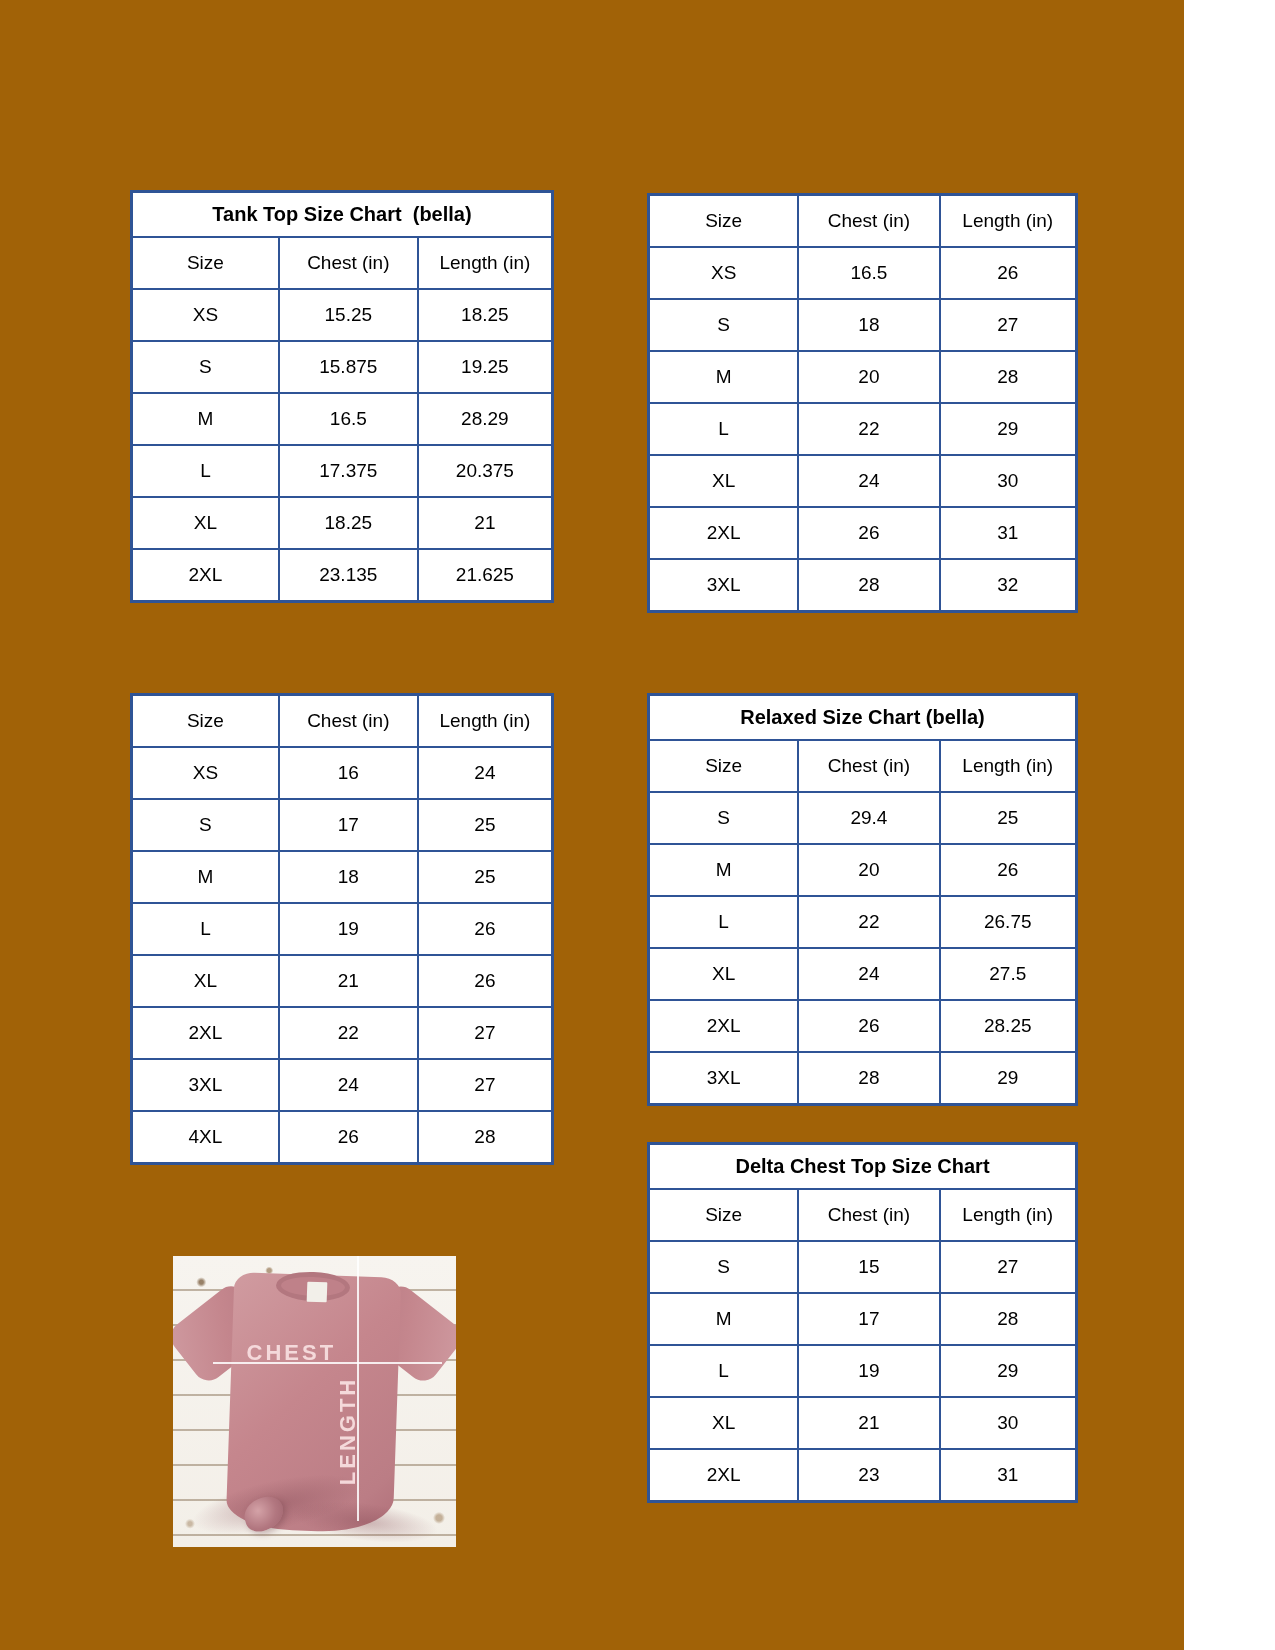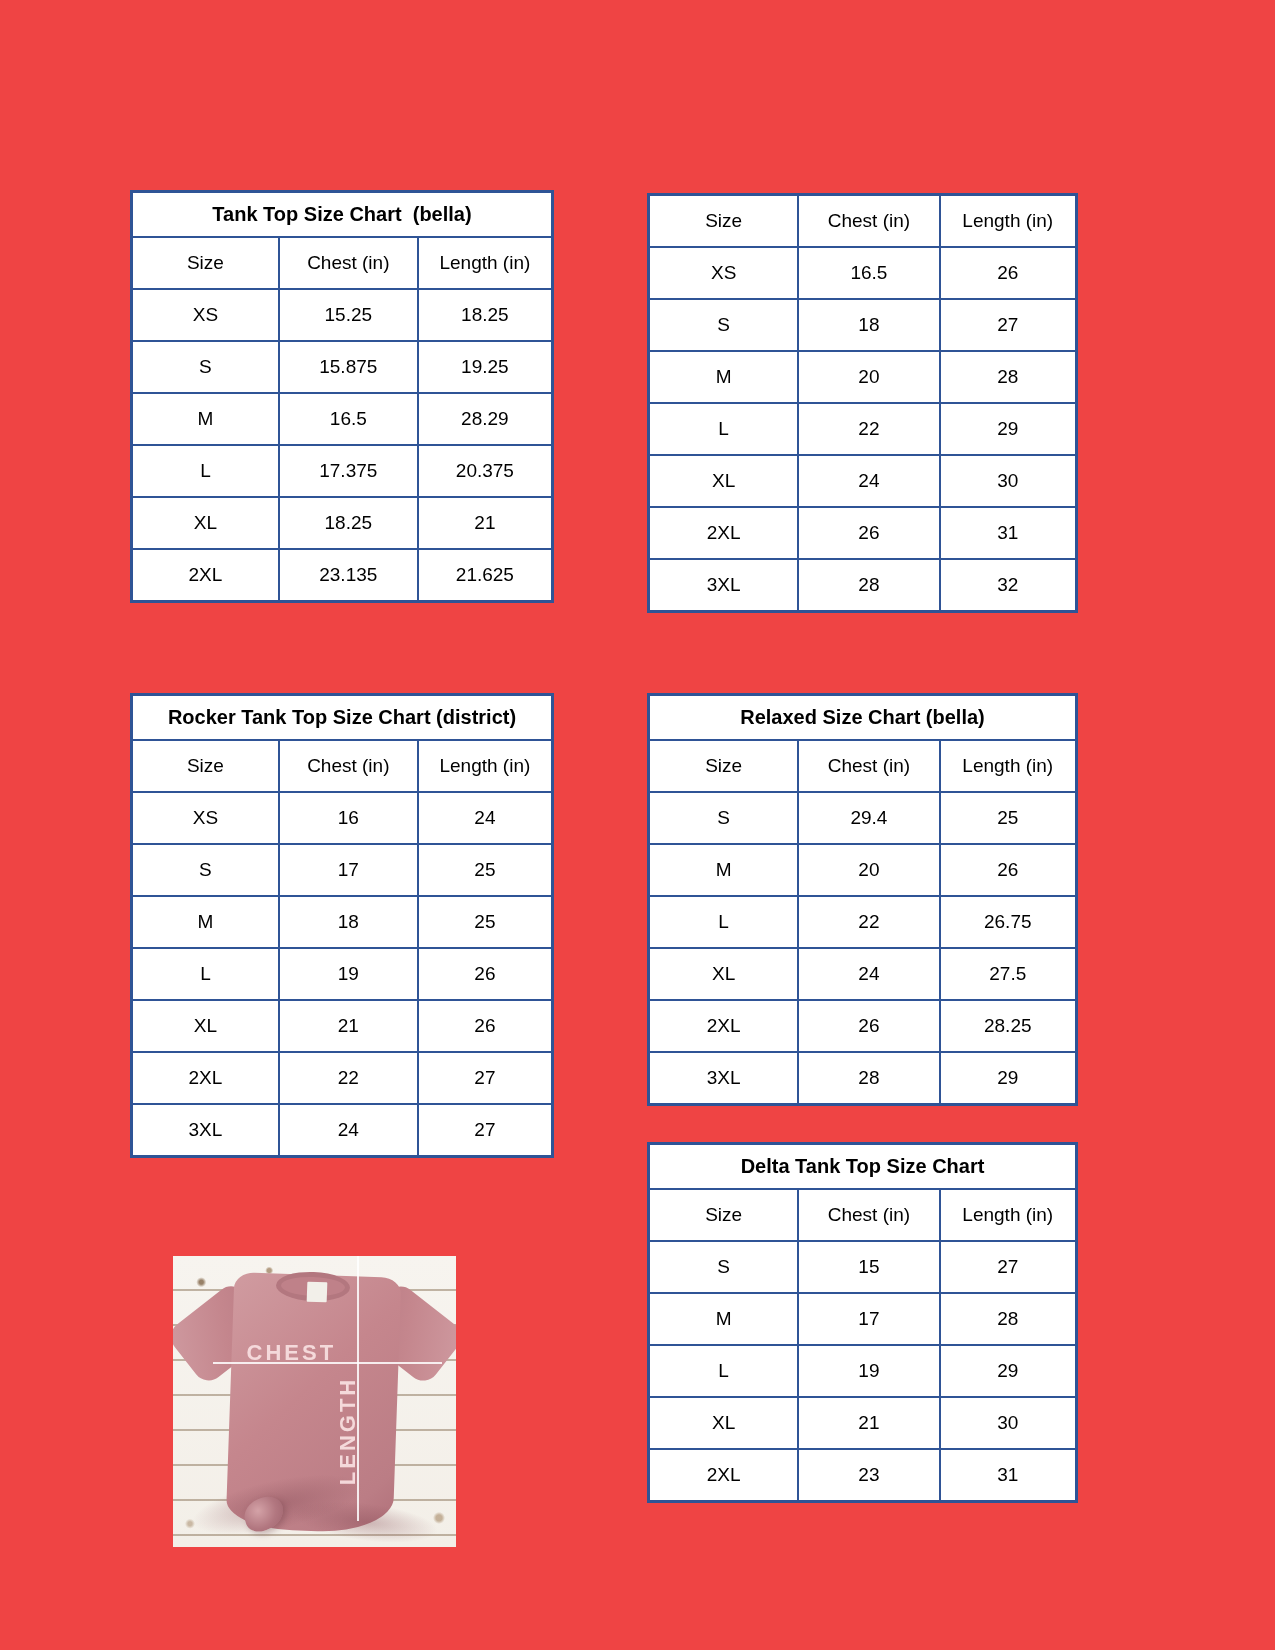--- a/index.html
+++ b/index.html
@@ -1,19 +1,20 @@
 <!DOCTYPE html>
 <html><head>
 <meta charset="utf-8">
 <style>
   html,body { margin:0; padding:0; background:#ffffff; }
   .page {
-    position:relative; width:1275px; height:1650px; background:#ef4444;
+    position:relative; width:1147px; height:1650px; background:#a16207;
     font-family:"Liberation Sans", sans-serif; color:#000;
     overflow:hidden;
+    padding-left:37px;
   }
 
   
   table.size-table {
     position:absolute; border-collapse:collapse; table-layout:fixed;
     background:#fff; border:3px solid #2f5496;
   }
   table.size-table th, table.size-table td {
     border:2px solid #2f5496; text-align:center; vertical-align:middle;
     padding:0; font-size:19px; color:#000;
@@ -210,23 +211,20 @@
       </tbody>
   </table>
 
   <table class="size-table t3">
     <colgroup>
         <col style="width:35%">
         <col style="width:33%">
         <col style="width:32%">
       </colgroup>
     <thead>
-      <tr>
-        <th class="title-cell" colspan="3">Rocker Tank Top Size Chart (district)</th>
-      </tr>
       <tr class="header-row">
           <th>Size</th>
           <th>Chest (in)</th>
           <th>Length (in)</th>
         </tr>
     </thead>
     <tbody>
         <tr>
           <td>XS</td>
           <td>16</td>
@@ -255,20 +253,25 @@
         <tr>
           <td>2XL</td>
           <td>22</td>
           <td>27</td>
         </tr>
         <tr>
           <td>3XL</td>
           <td>24</td>
           <td>27</td>
         </tr>
+        <tr>
+          <td>4XL</td>
+          <td>26</td>
+          <td>28</td>
+        </tr>
       </tbody>
   </table>
 
   <table class="size-table t4">
     <colgroup>
         <col style="width:35%">
         <col style="width:33%">
         <col style="width:32%">
       </colgroup>
     <thead>
@@ -316,21 +319,21 @@
   </table>
 
   <table class="size-table t5">
     <colgroup>
         <col style="width:35%">
         <col style="width:33%">
         <col style="width:32%">
       </colgroup>
     <thead>
       <tr>
-        <th class="title-cell" colspan="3">Delta Tank Top Size Chart</th>
+        <th class="title-cell" colspan="3">Delta Chest Top Size Chart</th>
       </tr>
       <tr class="header-row">
           <th>Size</th>
           <th>Chest (in)</th>
           <th>Length (in)</th>
         </tr>
     </thead>
     <tbody>
         <tr>
           <td>S</td>

